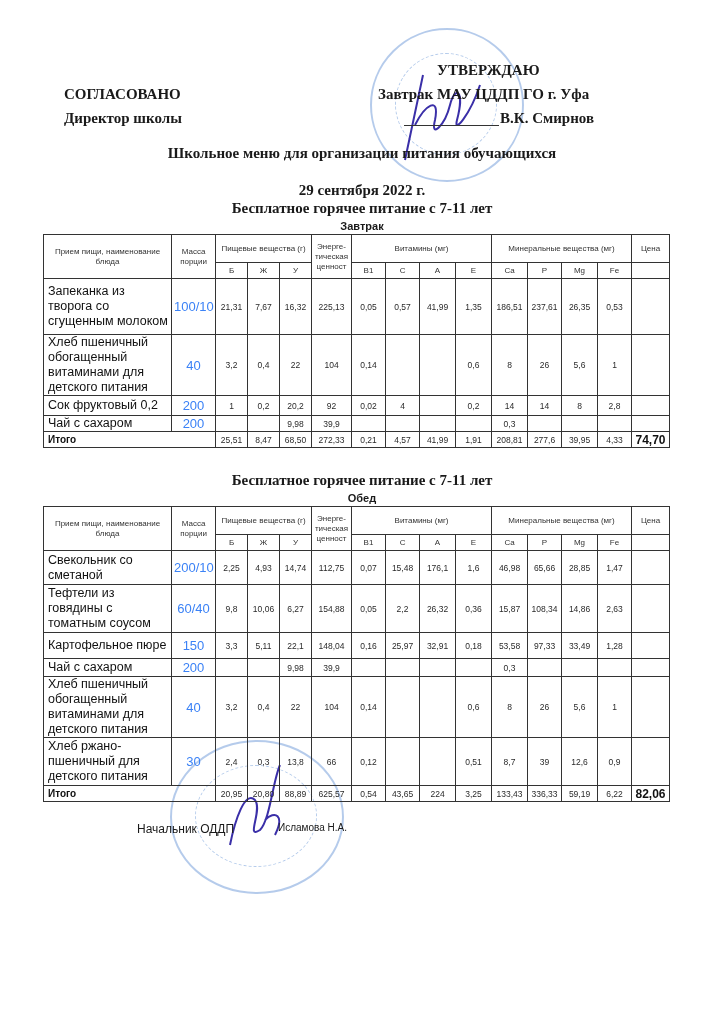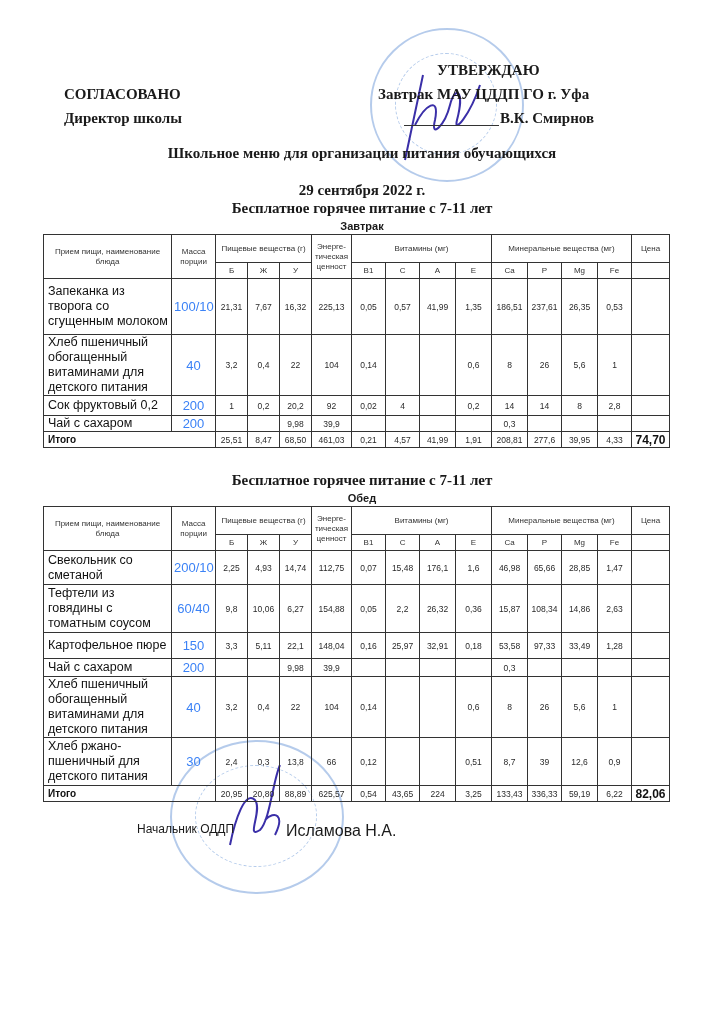--- a/index.html
+++ b/index.html
@@ -157,21 +157,21 @@
         <td></td>
         <td></td>
       </tr>
     </tbody>
   <tbody>
       <tr style="height:16px">
     <td class="total-label" colspan="2">Итого</td>
     <td>25,51</td>
     <td>8,47</td>
     <td>68,50</td>
-    <td>461,03</td>
+    <td>272,33</td>
     <td>0,21</td>
     <td>4,57</td>
     <td>41,99</td>
     <td>1,91</td>
     <td>208,81</td>
     <td>277,6</td>
     <td>39,95</td>
     <td>4,33</td>
     <td class="price">74,70</td>
   </tr>
@@ -342,13 +342,13 @@
     <td>133,43</td>
     <td>336,33</td>
     <td>59,19</td>
     <td>6,22</td>
     <td class="price">82,06</td>
   </tr>
 </tbody>
   </table>
 
 <div class="abs" style="left:137px; top:822px; font-size:12px;">Начальник ОДДП</div>
-<div class="abs" style="left:278px; top:822px; font-size:16px;padding-left:8px;">Исламова Н.А.</div>
+<div class="abs" style="left:278px; top:822px; font-size:10px;">Исламова Н.А.</div>
 
 </body></html>

